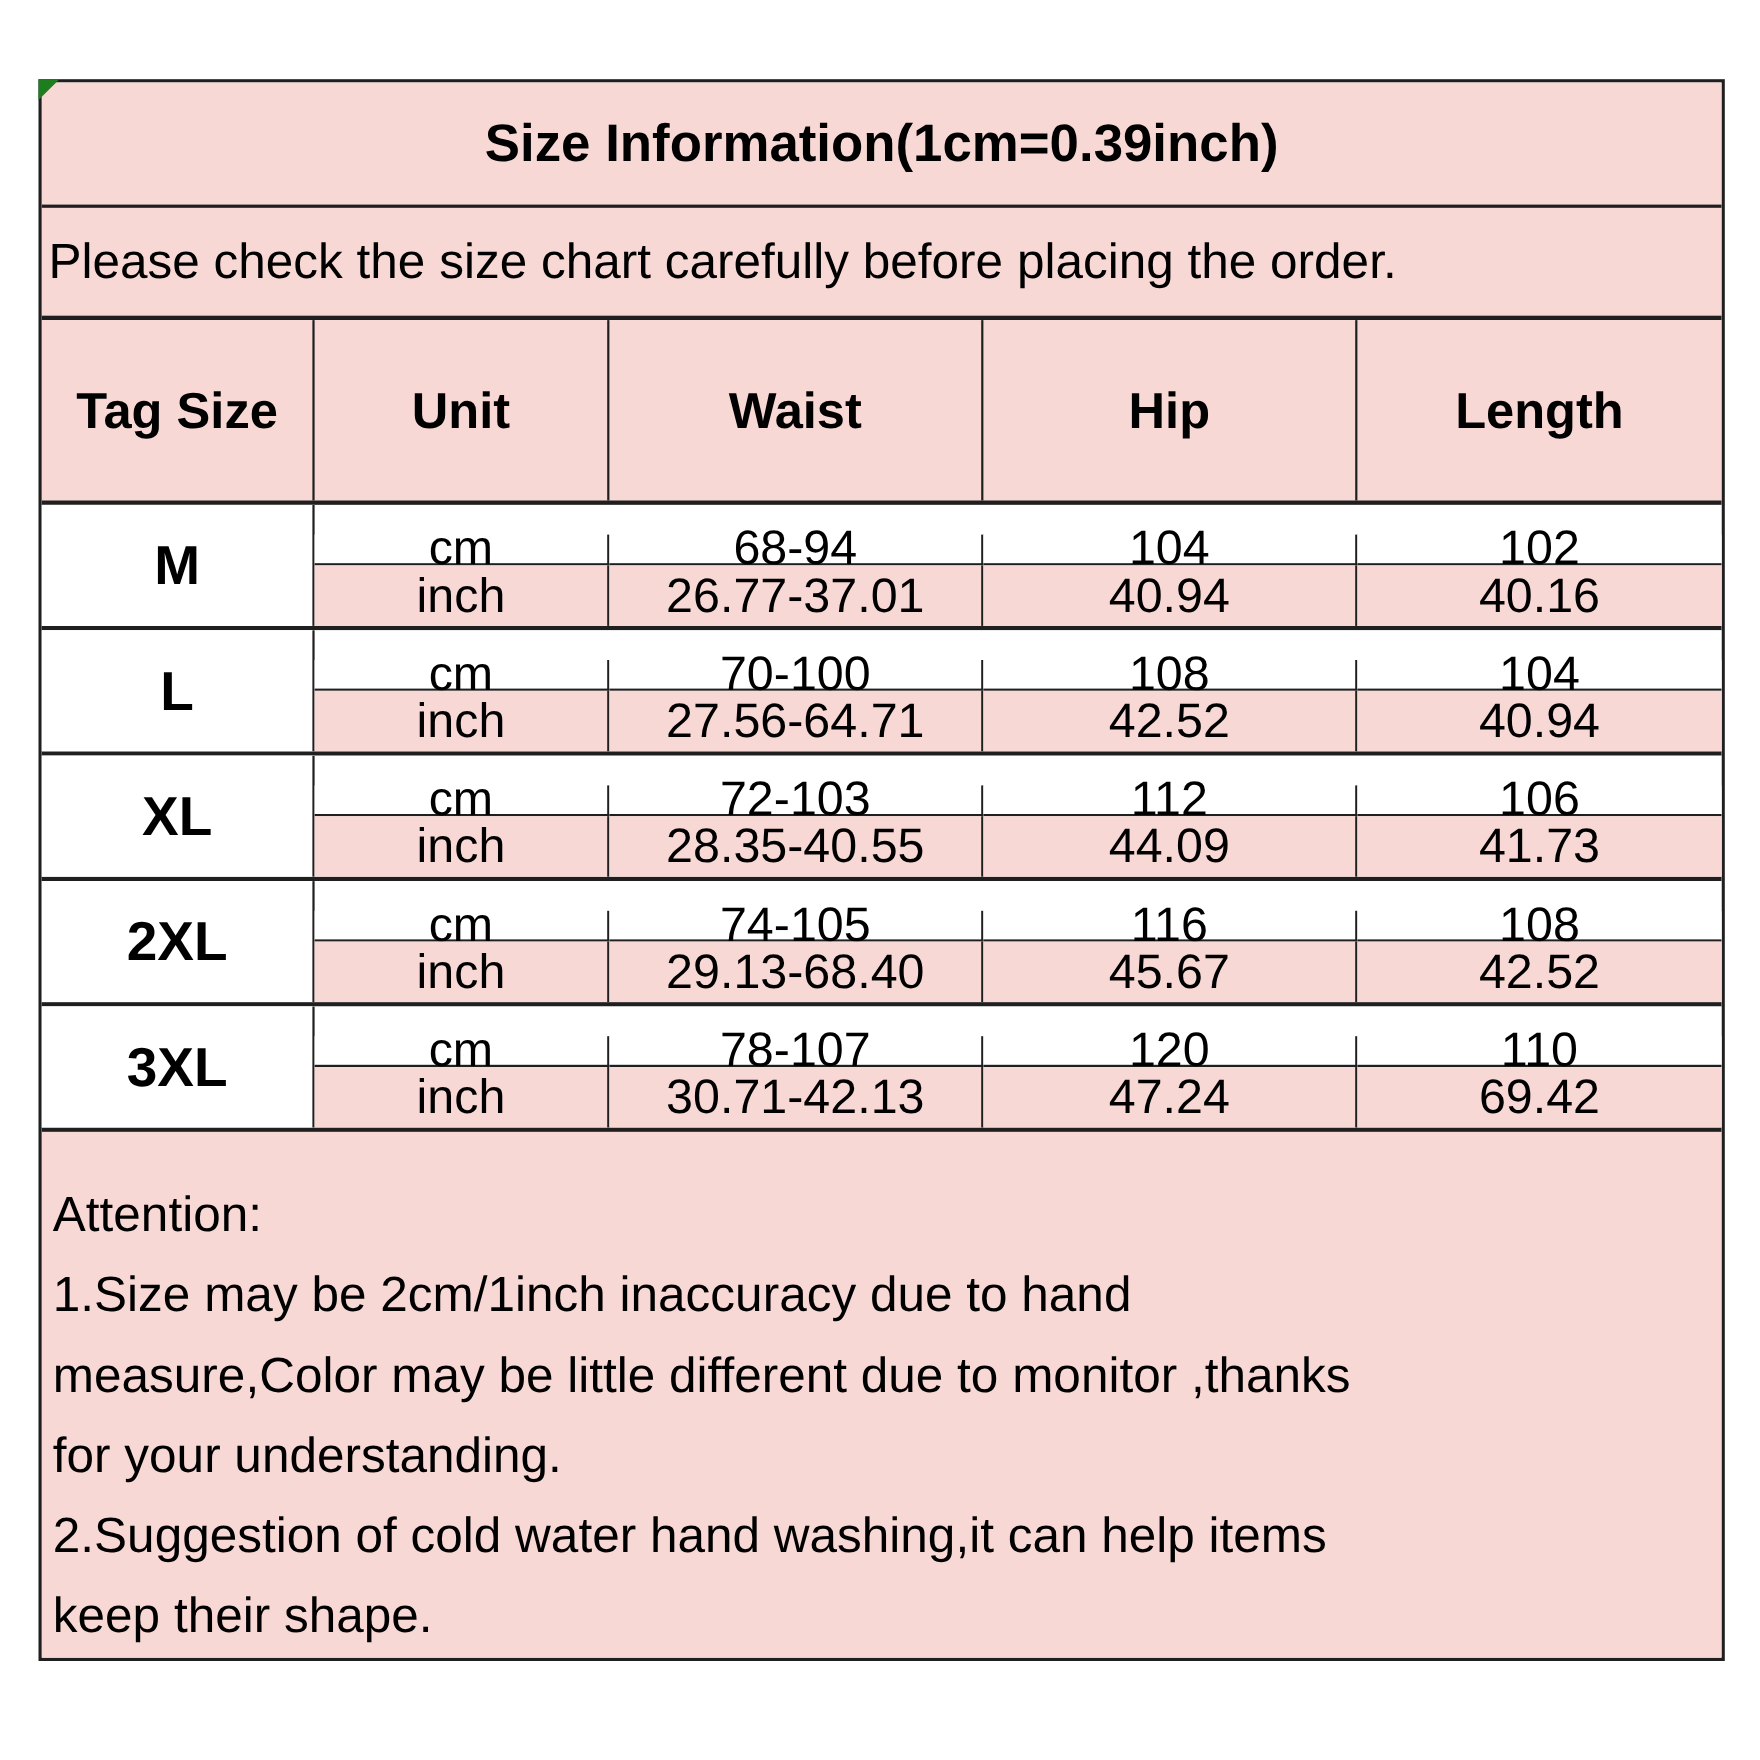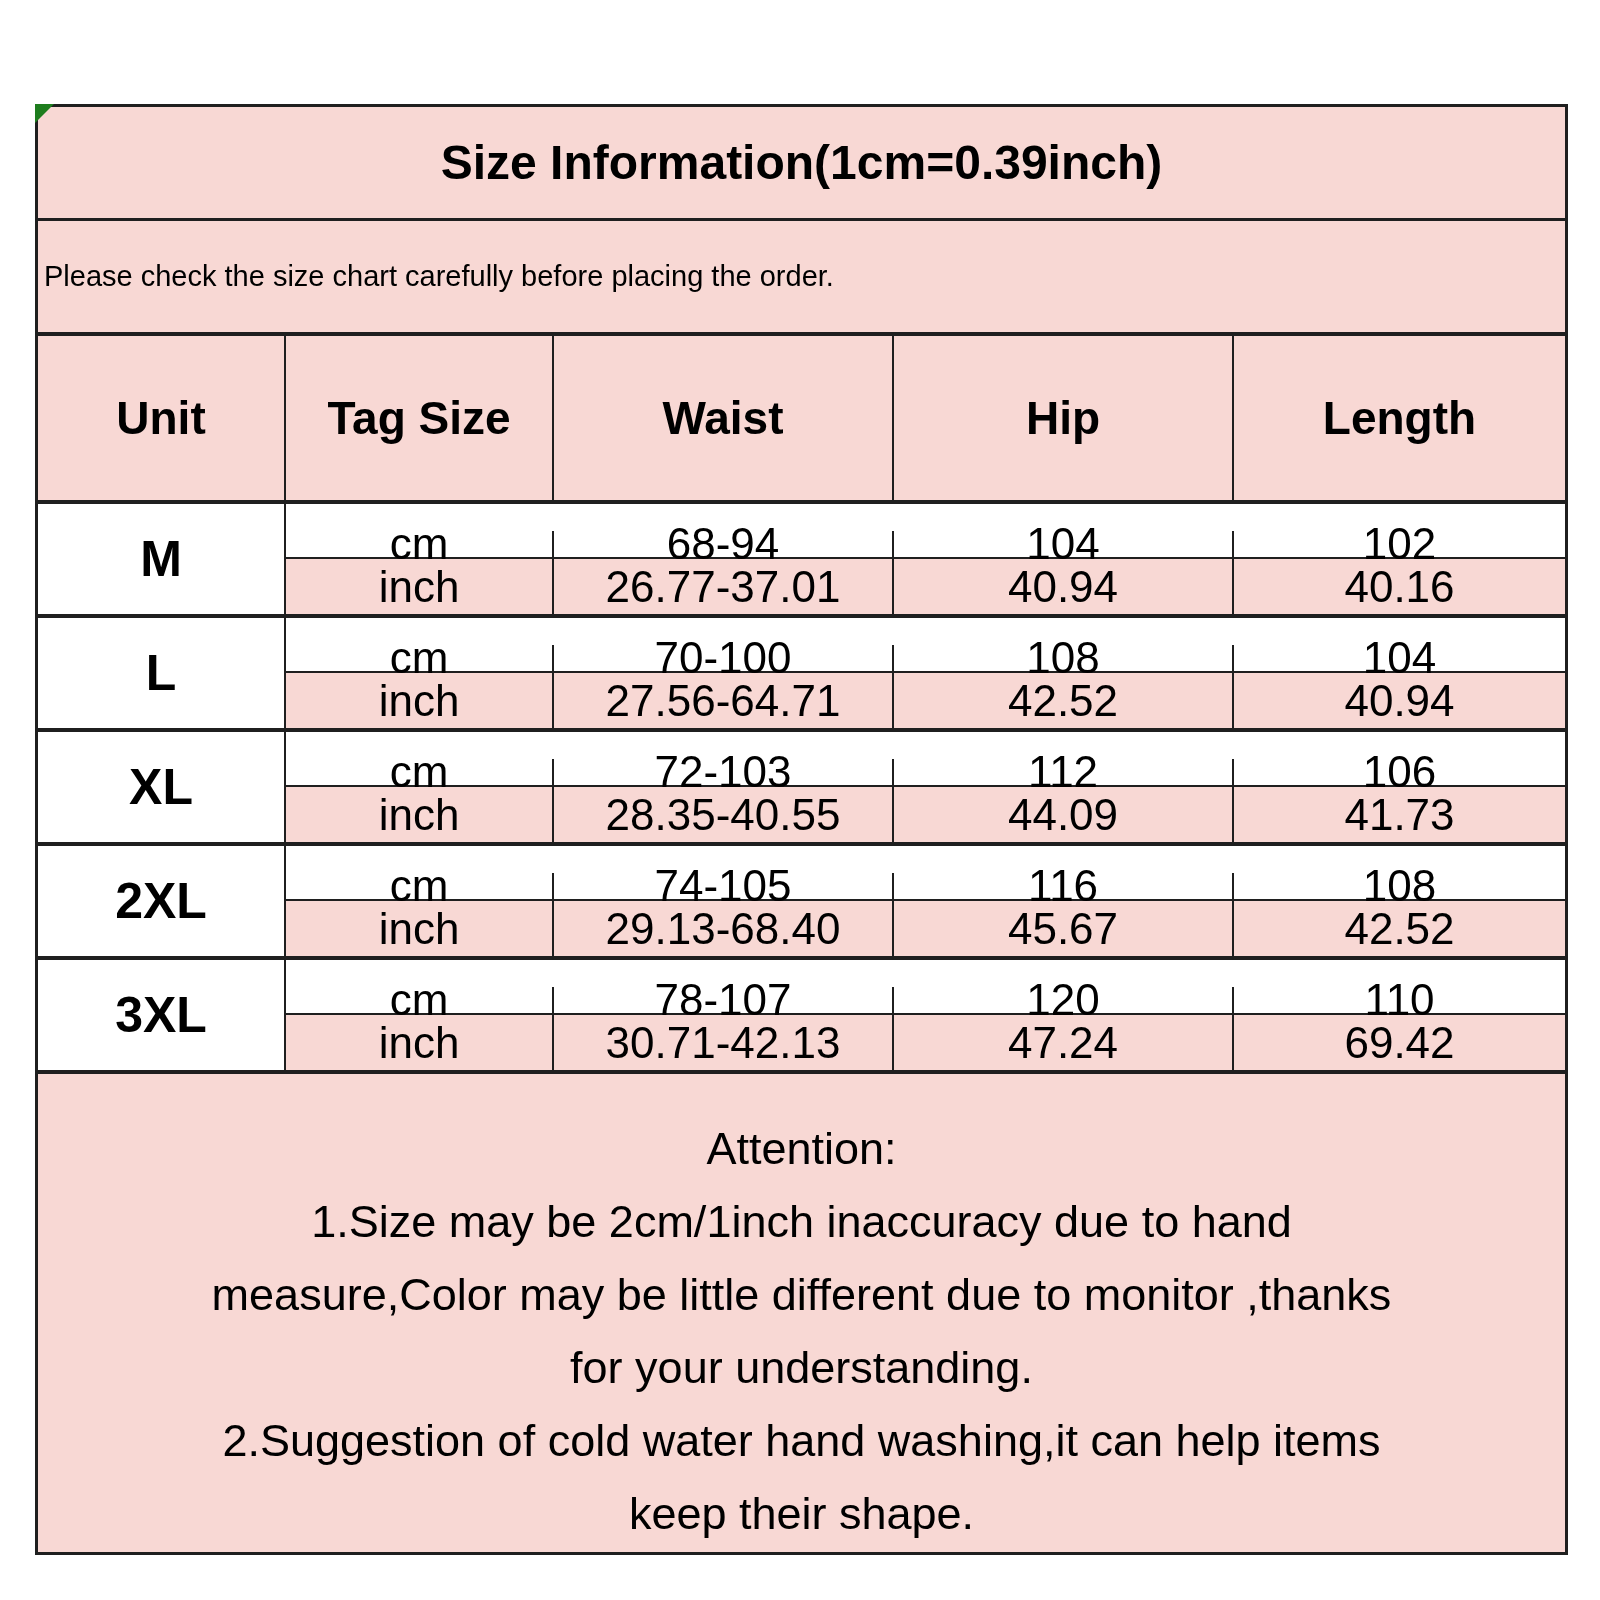--- a/index.html
+++ b/index.html
@@ -13,48 +13,47 @@
   html, body { background: #ffffff; }
   body {
     width: 1600px; height: 1600px;
     position: relative;
     font-family: "Liberation Sans", "DejaVu Sans", sans-serif;
     color: var(--text);
     overflow: hidden;
   }
   .chart-table {
     position: absolute;
-    left: 35px; top: 104px;
+    left: 35px; top: 72px;
     width: 1533px;
     border: 3px solid var(--border);
     background: var(--white);
-    text-align: center;
   }
   .corner-marker {
     position: absolute;
     top: -3px; left: -3px;
     width: 0; height: 0;
     border-top: 19px solid var(--green);
     border-right: 19px solid transparent;
     z-index: 5;
   }
   .title-row {
     height: 114px;
     background: var(--pink);
     border-bottom: 3px solid var(--border);
     display: flex; align-items: center; justify-content: center;
     font-size: 48px; font-weight: 700;
   }
   .subtitle-row {
-    height: 115px;
+    height: 102px;
     background: var(--pink);
     border-bottom: 4px solid var(--border);
     display: flex; align-items: center;
     padding: 16px 6px;
-    font-size: 29px;
+    font-size: 45px;
     white-space: nowrap;
   }
   .grid-row {
     display: grid;
     grid-template-columns: 248px 268px 340px 340px 1fr;
   }
   .header-row {
     height: 168px;
     background: var(--pink);
     border-bottom: 4px solid var(--border);
@@ -101,22 +100,22 @@
 
   <div class="title-row">
     <span>Size Information(1cm=0.39inch)</span>
   </div>
 
   <div class="subtitle-row">
     <span>Please check the size chart carefully before placing the order.</span>
   </div>
 
   <div class="grid-row header-row">
+    <div class="hc">Tag Size</div>
     <div class="hc">Unit</div>
-    <div class="hc">Tag Size</div>
     <div class="hc">Waist</div>
     <div class="hc">Hip</div>
     <div class="hc last">Length</div>
   </div>
 
   <div class="grid-row size-group">
     <div class="c tag">M</div>
     <div class="c top">cm</div>
     <div class="c top">68-94</div>
     <div class="c top">104</div>

